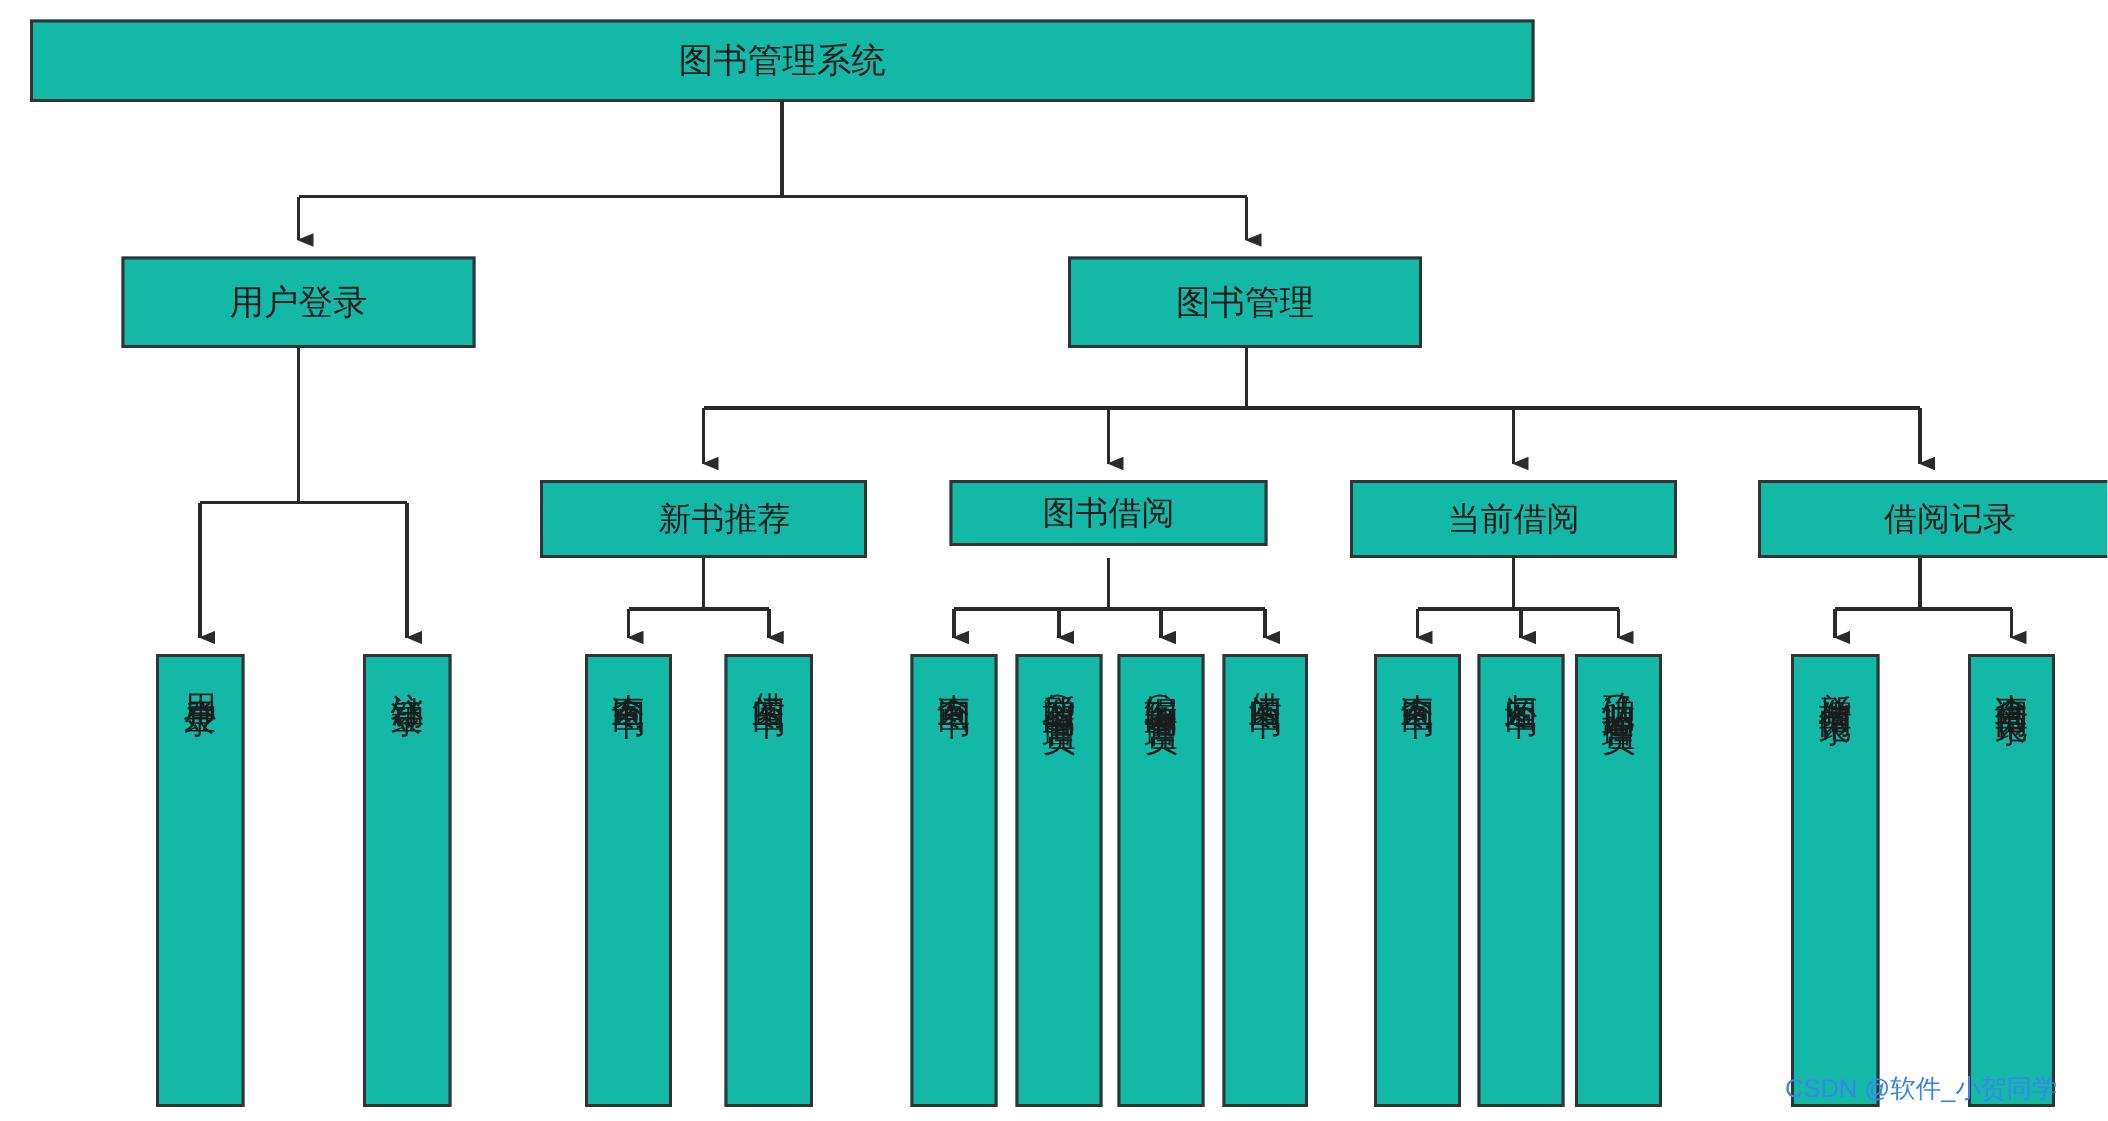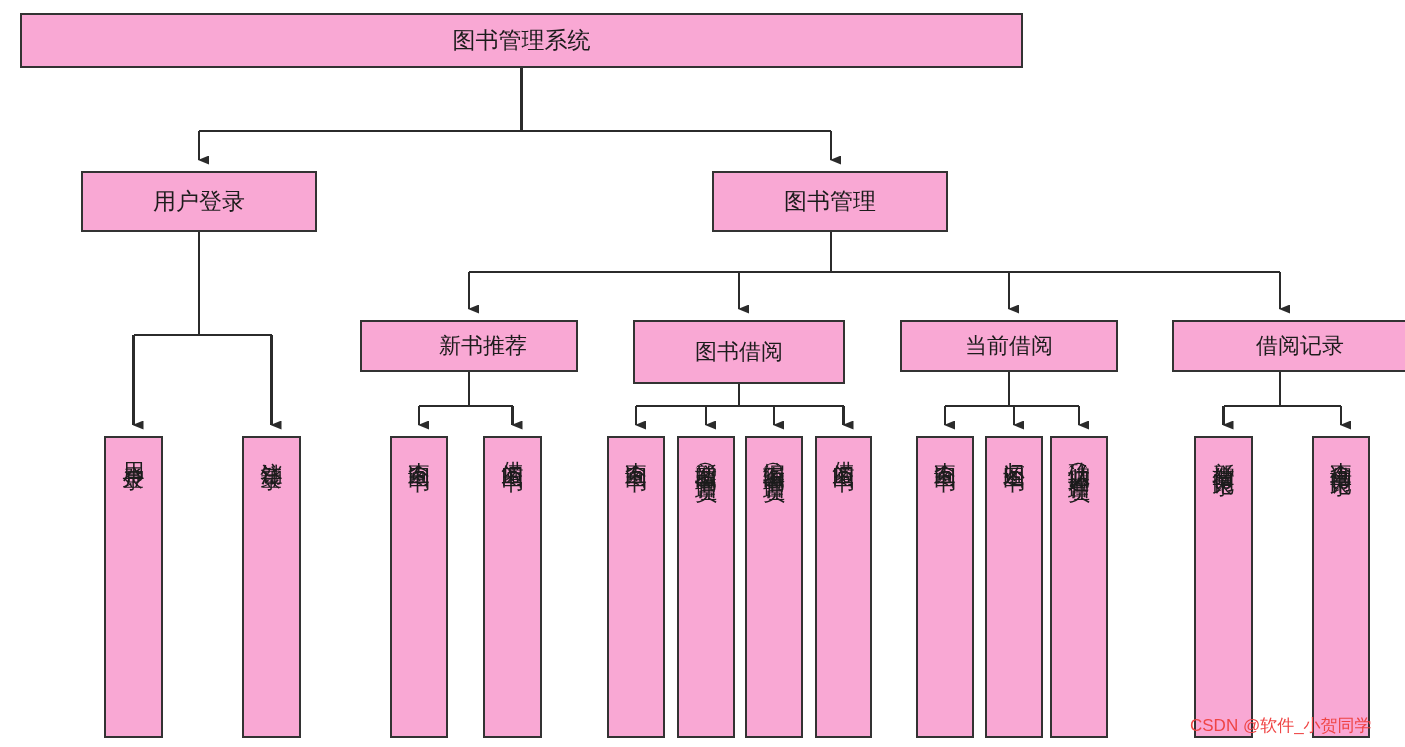--- a/index.html
+++ b/index.html
@@ -22,21 +22,21 @@
     position: absolute;
     left: 0;
     top: 0;
     width: 1405px;
     height: 747px;
     pointer-events: none;
   }
   .node {
     position: absolute;
     box-sizing: border-box;
-    background: #f9a8d4;
+    background: #14b8a6;
     border: 2px solid #333333;
     display: flex;
     align-items: center;
     justify-content: center;
     color: #1c1c1c;
     line-height: 1.15;
     z-index: 3;
   }
   .node-h {
     font-size: 23px;
@@ -61,21 +61,21 @@
     font-size: 22px;
     letter-spacing: 3px;
     line-height: 1;
     white-space: nowrap;
   }
   .watermark {
     position: absolute;
     left: 1190px;
     top: 714px;
     font-size: 17px;
-    color: #ef4444;
+    color: #3b82f6;
     white-space: nowrap;
     z-index: 5;
     font-family: "Liberation Sans", "DejaVu Sans", sans-serif;
   }
 </style>
 </head>
 <body>
 
 <div id="diagram-root">
 
@@ -136,21 +136,21 @@
   <div class="node level2" style="left:81px; top:171px; width:236px; height:61px;">
     <span class="node-h">用户登录</span>
   </div>
   <div class="node level2" style="left:712px; top:171px; width:236px; height:61px;text-align:right;">
     <span class="node-h">图书管理</span>
   </div>
 
   <div class="node level3" style="left:360px; top:320px; width:218px; height:52px;padding-left:28px;">
     <span class="node-h">新书推荐</span>
   </div>
-  <div class="node level3" style="left:633px; top:320px; width:212px; height:64px;">
+  <div class="node level3" style="left:633px; top:320px; width:212px; height:44px;">
     <span class="node-h">图书借阅</span>
   </div>
   <div class="node level3" style="left:900px; top:320px; width:218px; height:52px;">
     <span class="node-h">当前借阅</span>
   </div>
   <div class="node level3" style="left:1172px; top:320px; width:256px; height:52px;">
     <span class="node-h">借阅记录</span>
   </div>
 
   <div class="node leaf" style="left:104px; top:436px; width:59px; height:302px;">

